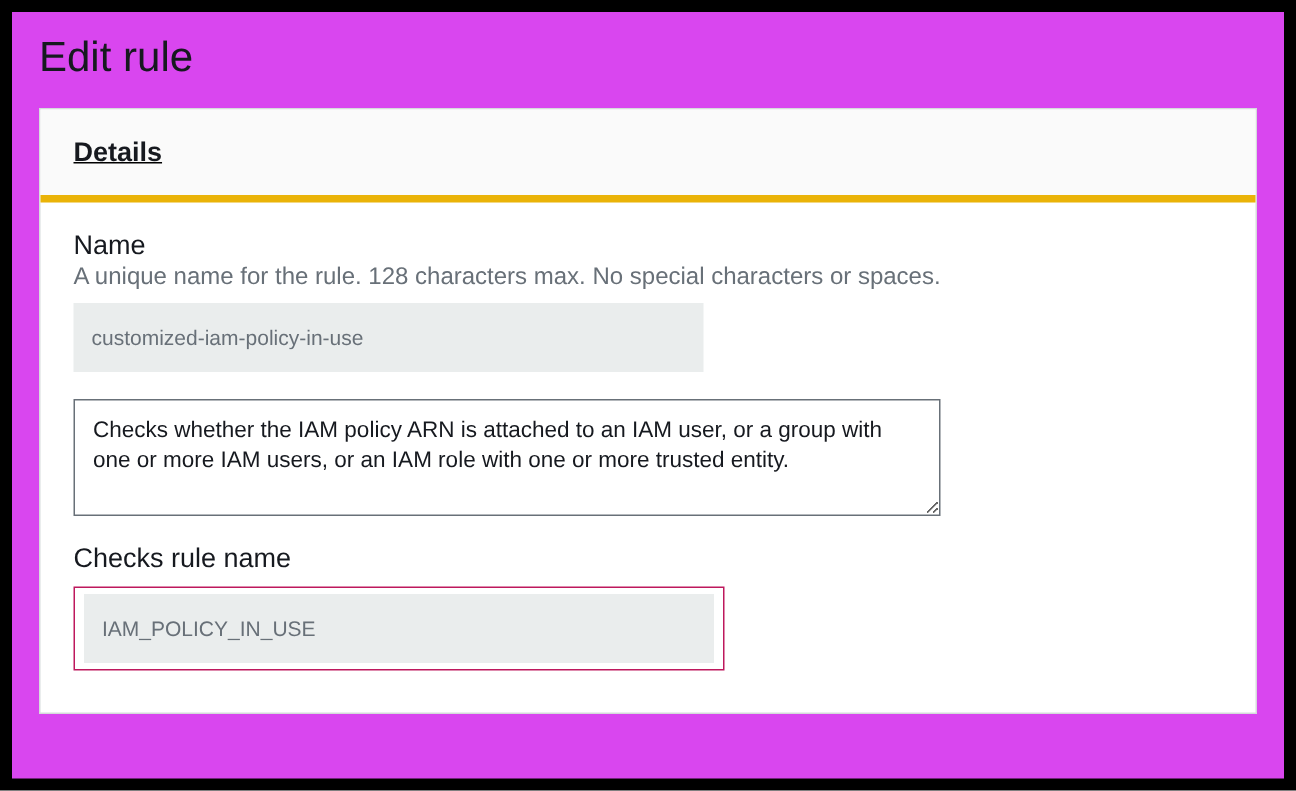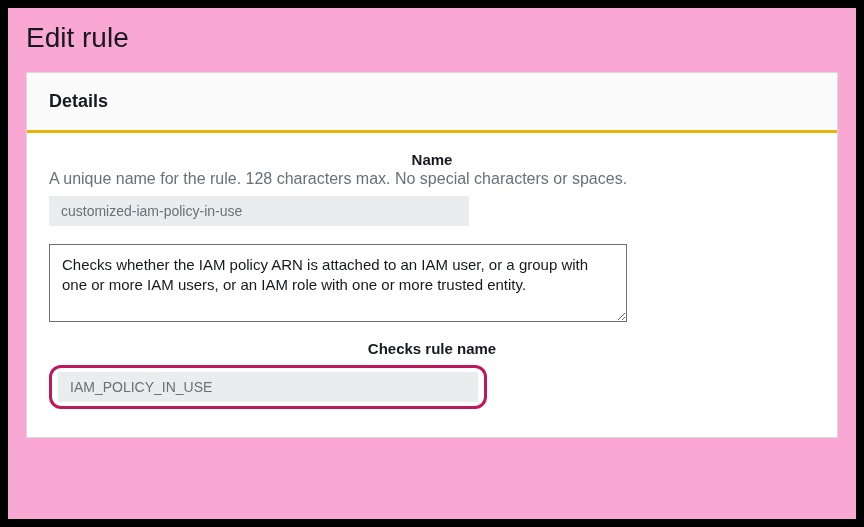--- a/index.html
+++ b/index.html
@@ -8,91 +8,91 @@
       box-sizing: border-box;
     }
     body {
       font-family: "Amazon Ember", "Helvetica Neue", Helvetica, Arial, sans-serif;
       background: #000;
       padding: 8px;
       width: 864px;
       height: 527px;
     }
     .page-wrapper {
-      background: #f9a8d4;
+      background: #d946ef;
       width: 100%;
       height: 100%;
       padding: 0;
       overflow: hidden;
     }
     .page-title {
       font-size: 28px;
       font-weight: 400;
       color: #16191f;
       padding: 14px 18px 18px 18px;
     }
     .panel {
       background: #fff;
       border: 1px solid #d5dbdb;
       margin: 0 18px 18px 18px;
     }
     .panel-header {
       background: #fafafa;
-      border-bottom: 3px solid #eab308;
+      border-bottom: 5px solid #eab308;
       padding: 18px 22px;
+      text-decoration: underline;
     }
     .panel-header-title {
       font-size: 18px;
       font-weight: 700;
       color: #16191f;
     }
     .panel-body {
       padding: 18px 22px 28px 22px;
     }
     .field-group {
       margin-bottom: 18px;
     }
     .field-label {
-      font-size: 15px;
+      font-size: 18px;
       color: #16191f;
       margin-bottom: 2px;
-      font-weight: 700;
-      text-align: center;
+      font-weight: 400;
     }
     .field-help {
       font-size: 16px;
       color: #687078;
       margin-bottom: 8px;
     }
     .input-readonly {
       background: #eaeded;
       border: none;
       color: #687078;
       font-size: 14px;
       padding: 10px 12px;
       width: 420px;
       font-family: inherit;
       display: block;
-      height: 30px;
+      height: 46px;
     }
     .textarea {
       border: 1px solid #687078;
       color: #16191f;
       font-size: 15px;
       padding: 10px 12px;
       width: 578px;
       height: 78px;
       font-family: inherit;
       resize: both;
       display: block;
       line-height: 1.35;
     }
     .highlight-box {
-      border: 3px solid #be185d;
-      border-radius: 12px;
+      border: 1px solid #be185d;
+      border-radius: 0;
       padding: 4px 6px;
       display: inline-block;
     }
     .field-group:last-child {
       margin-bottom: 0;
     }
   </style>
 </head>
 <body>
 

